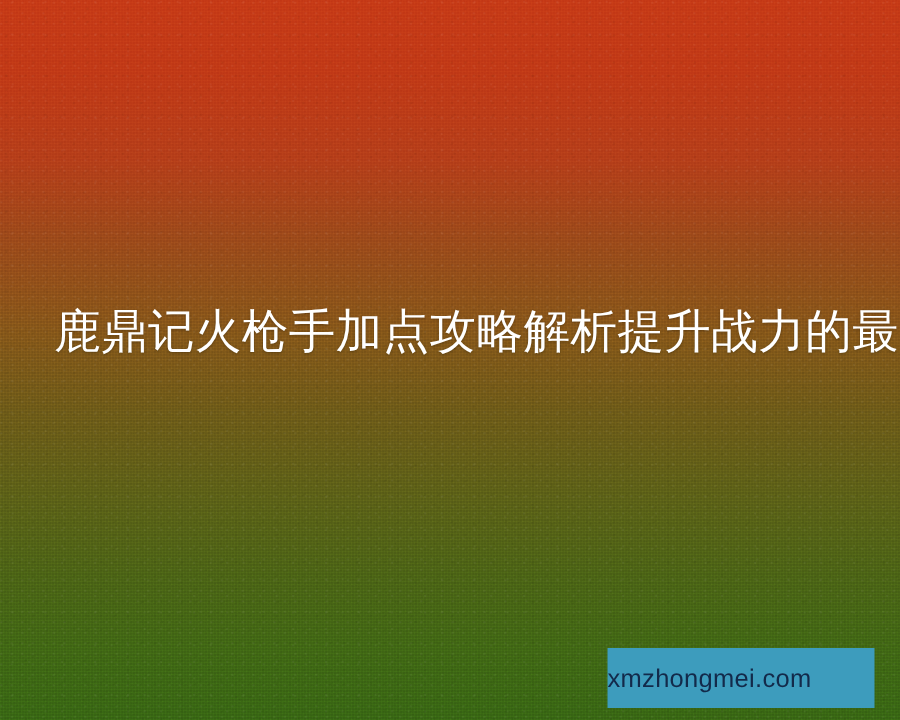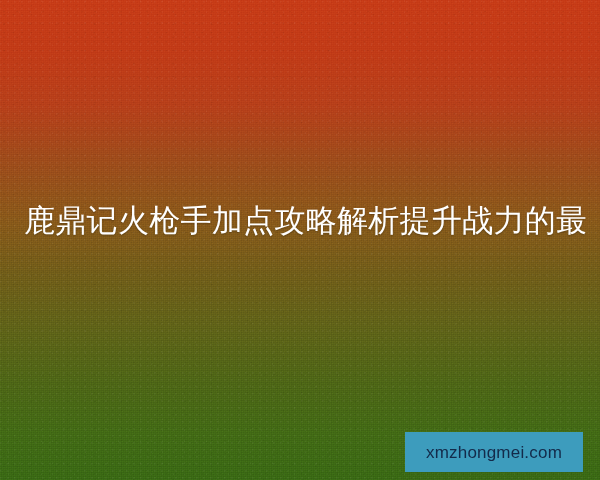--- a/index.html
+++ b/index.html
@@ -70,21 +70,21 @@
       radial-gradient(circle at 31% 88%, rgba(0,0,0,0.3) 0.5px, transparent 1px);
     background-size: 7px 7px, 9px 9px, 11px 11px, 13px 13px;
   }
 
   
   #title-block {
     position: absolute;
     left: 0;
     right: 0;
     top: 200px;
-    padding: 0 24px;
+    padding: 0 36px;
     text-align: center;
     box-sizing: border-box;
   }
 
   .title-line {
     display: block;
     color: #ffffff;
     font-size: 31px;
     line-height: 41px;
     letter-spacing: 0.3px;
@@ -96,21 +96,20 @@
   
   #watermark-badge {
     position: absolute;
     left: 405px;
     top: 432px;
     width: 178px;
     height: 40px;
     background: #3d9cbd;
     display: flex;
     align-items: center;
-    justify-content: center;
     box-sizing: border-box;
   }
 
   #watermark-text {
     color: #132a4a;
     font-size: 17px;
     letter-spacing: 0.2px;
     line-height: 1;
     white-space: nowrap;
   }

